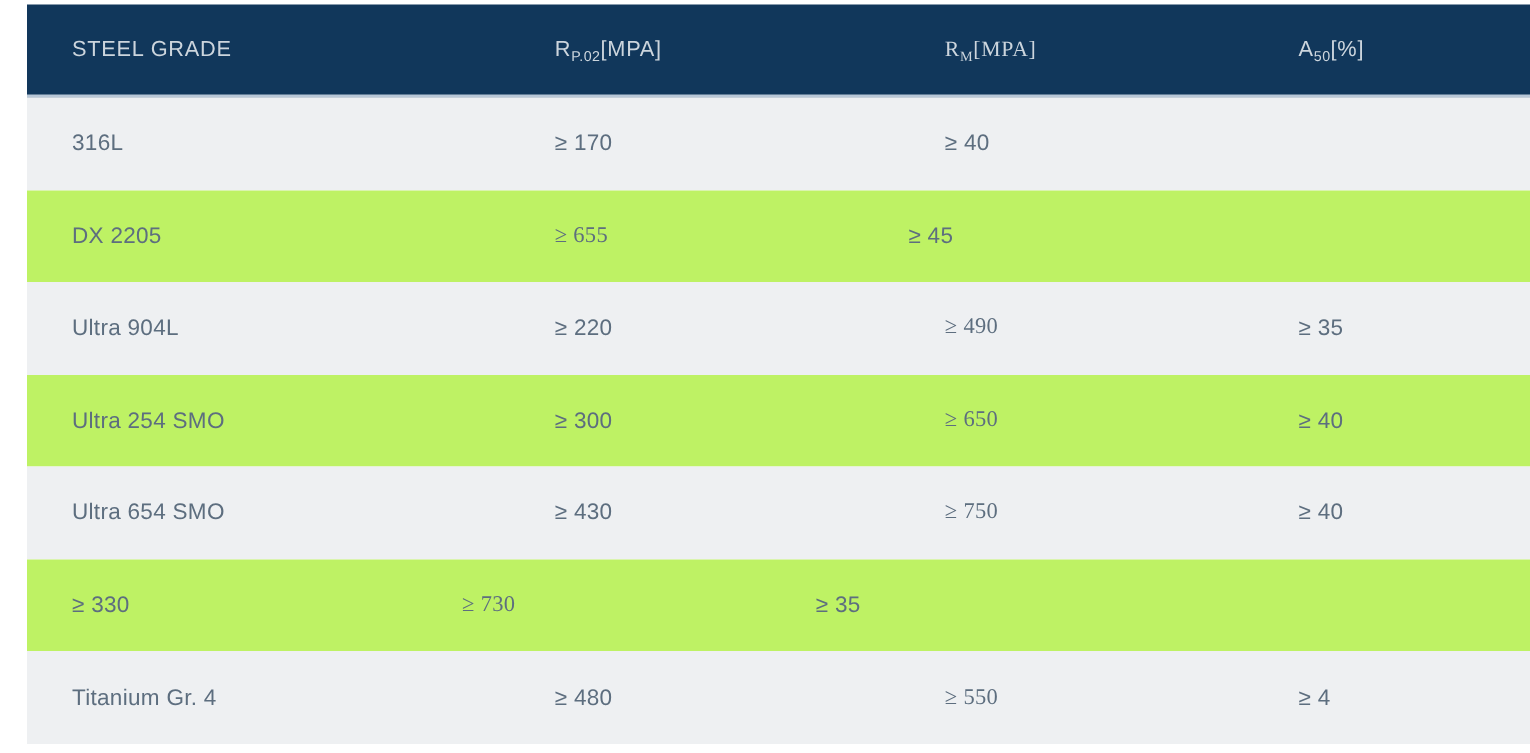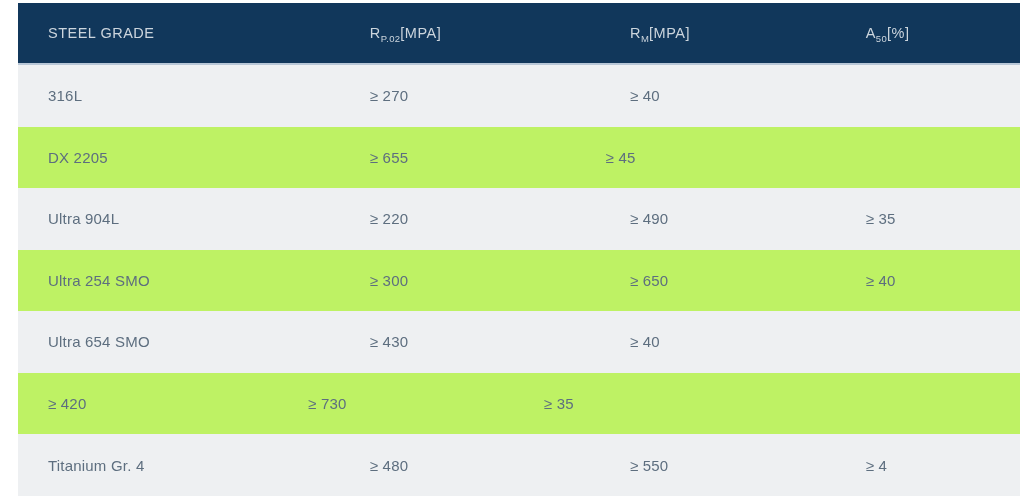--- a/index.html
+++ b/index.html
@@ -39,21 +39,21 @@
   .cell {
     box-sizing: border-box;
     padding-left: 30px;
     display: flex;
     align-items: center;
     white-space: nowrap;
     overflow: hidden;
   }
   .c0 { width: 31.8%; }
   .c1 { width: 25.7%; }
-  .c2 { width: 23.3%; }
+  .c2 { width: 23.3%; font-family: Liberation Serif, serif; }
   .c3 { width: 19.2%; }
   .hdr sub {
     font-size: 9.5px;
     letter-spacing: 0.3px;
     line-height: 0;
   }
 </style>
 </head>
 <body>
 
@@ -69,21 +69,21 @@
     <div class="cell c2">
       <span class="hdr"><span>R</span><sub>M</sub><span>[MPA]</span></span>
     </div>
     <div class="cell c3">
       <span class="hdr"><span>A</span><sub>50</sub><span>[%]</span></span>
     </div>
   </div>
 
   <div class="row alt">
     <div class="cell c0">316L</div>
-    <div class="cell c1">≥ 270</div>
+    <div class="cell c1">≥ 170</div>
     <div class="cell c3">≥ 40</div>
   </div>
 
   <div class="row plain">
     <div class="cell c0">DX 2205</div>
     <div class="cell c2">≥ 655</div>
     <div class="cell c3">≥ 45</div>
   </div>
 
   <div class="row alt">
@@ -96,25 +96,26 @@
   <div class="row plain">
     <div class="cell c0">Ultra 254 SMO</div>
     <div class="cell c1">≥ 300</div>
     <div class="cell c2">≥ 650</div>
     <div class="cell c3">≥ 40</div>
   </div>
 
   <div class="row alt">
     <div class="cell c0">Ultra 654 SMO</div>
     <div class="cell c1">≥ 430</div>
+    <div class="cell c2">≥ 750</div>
     <div class="cell c3">≥ 40</div>
   </div>
 
   <div class="row plain">
-    <div class="cell c1">≥ 420</div>
+    <div class="cell c1">≥ 330</div>
     <div class="cell c2">≥ 730</div>
     <div class="cell c3">≥ 35</div>
   </div>
 
   <div class="row alt">
     <div class="cell c0">Titanium Gr. 4</div>
     <div class="cell c1">≥ 480</div>
     <div class="cell c2">≥ 550</div>
     <div class="cell c3">≥ 4</div>
   </div>

